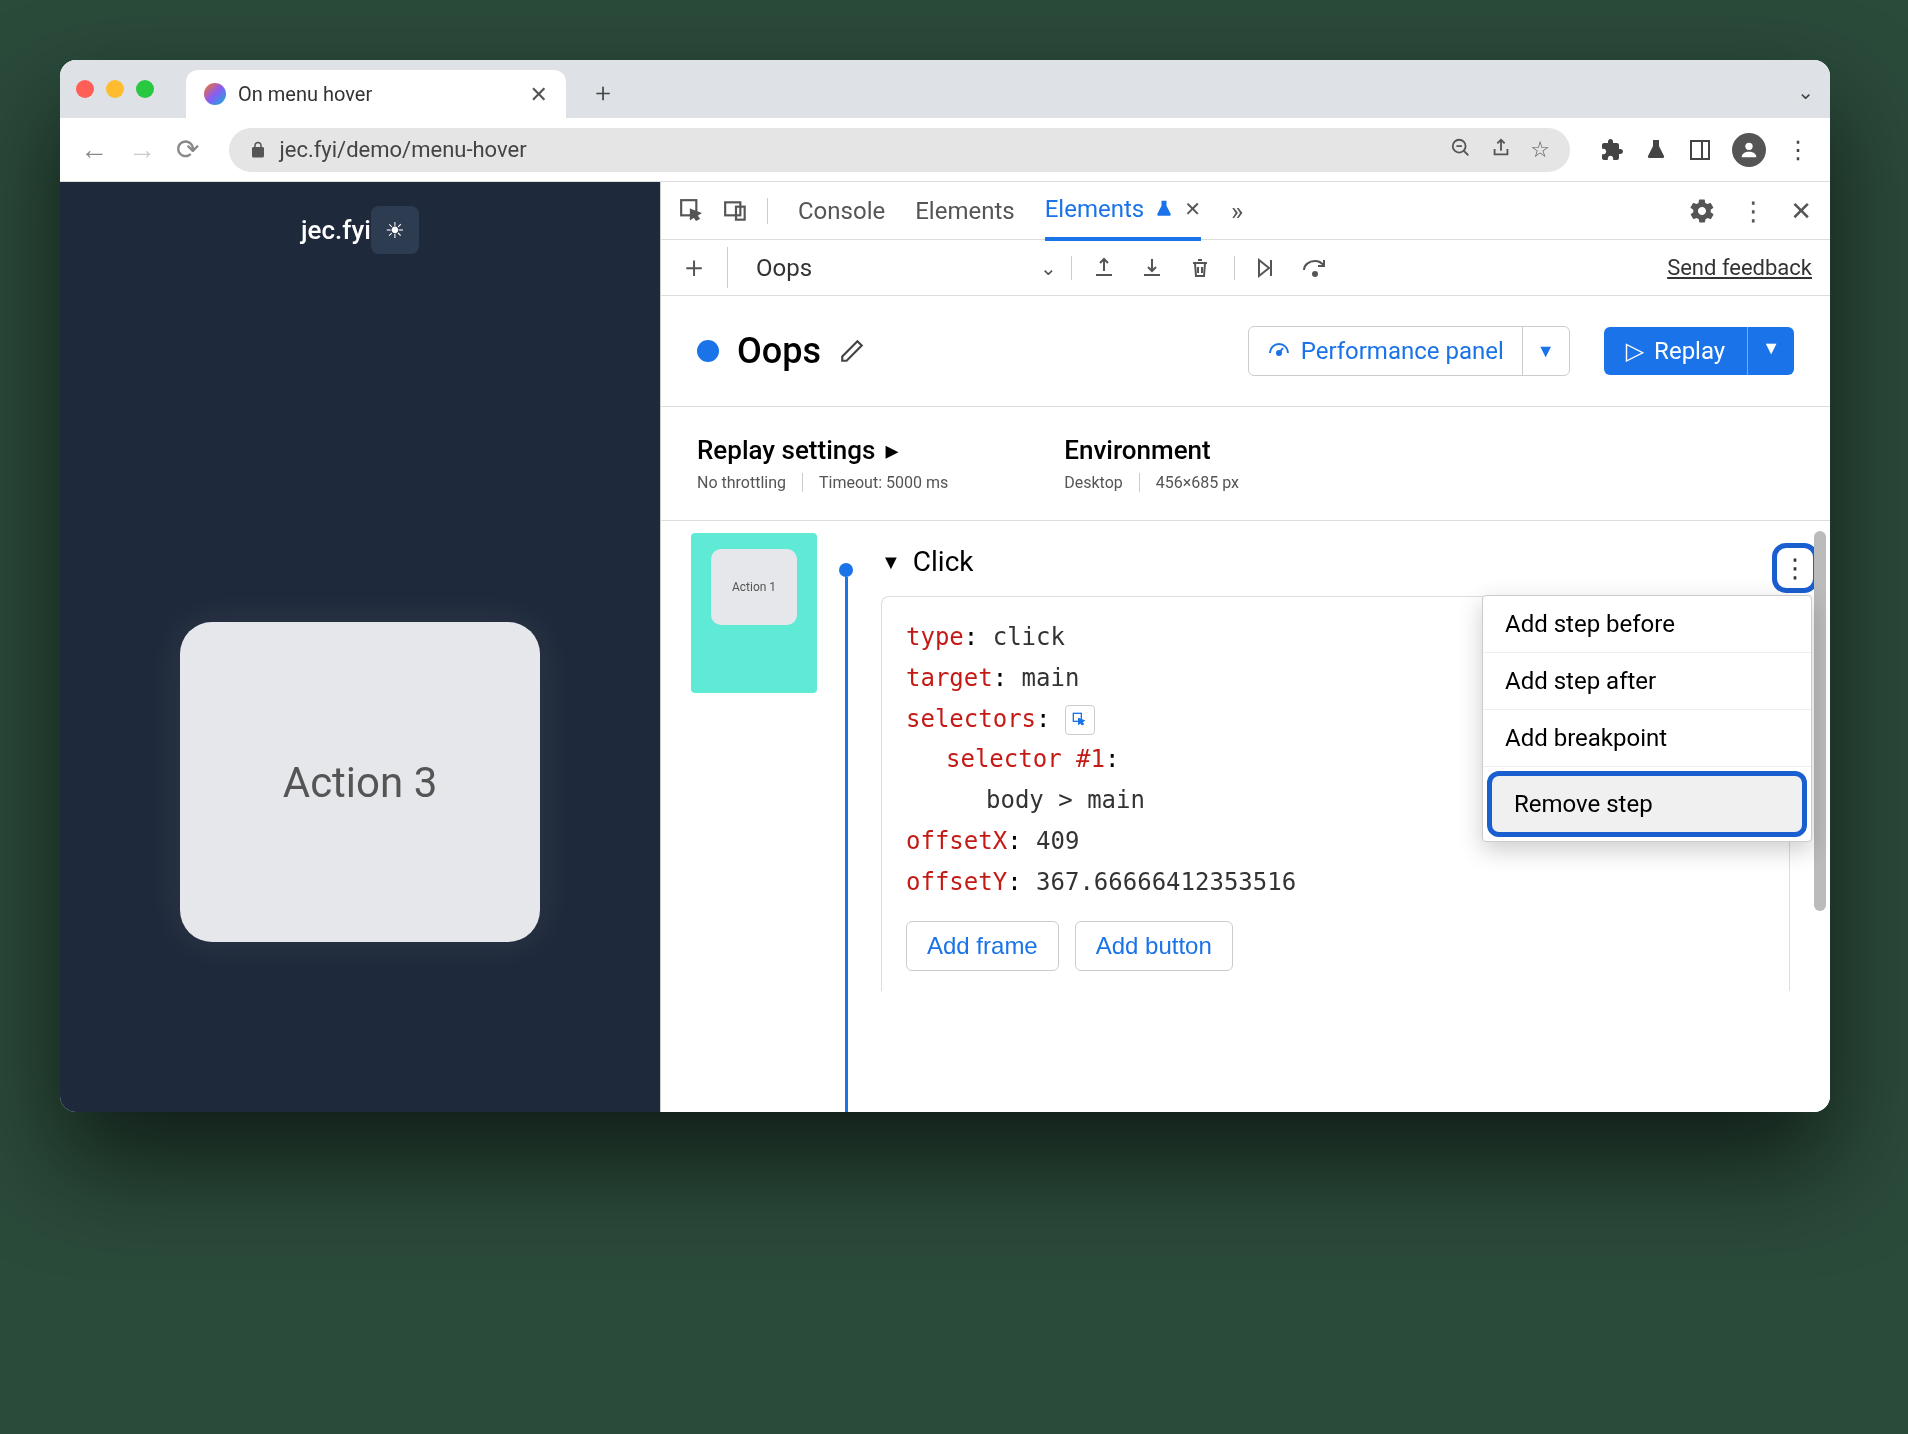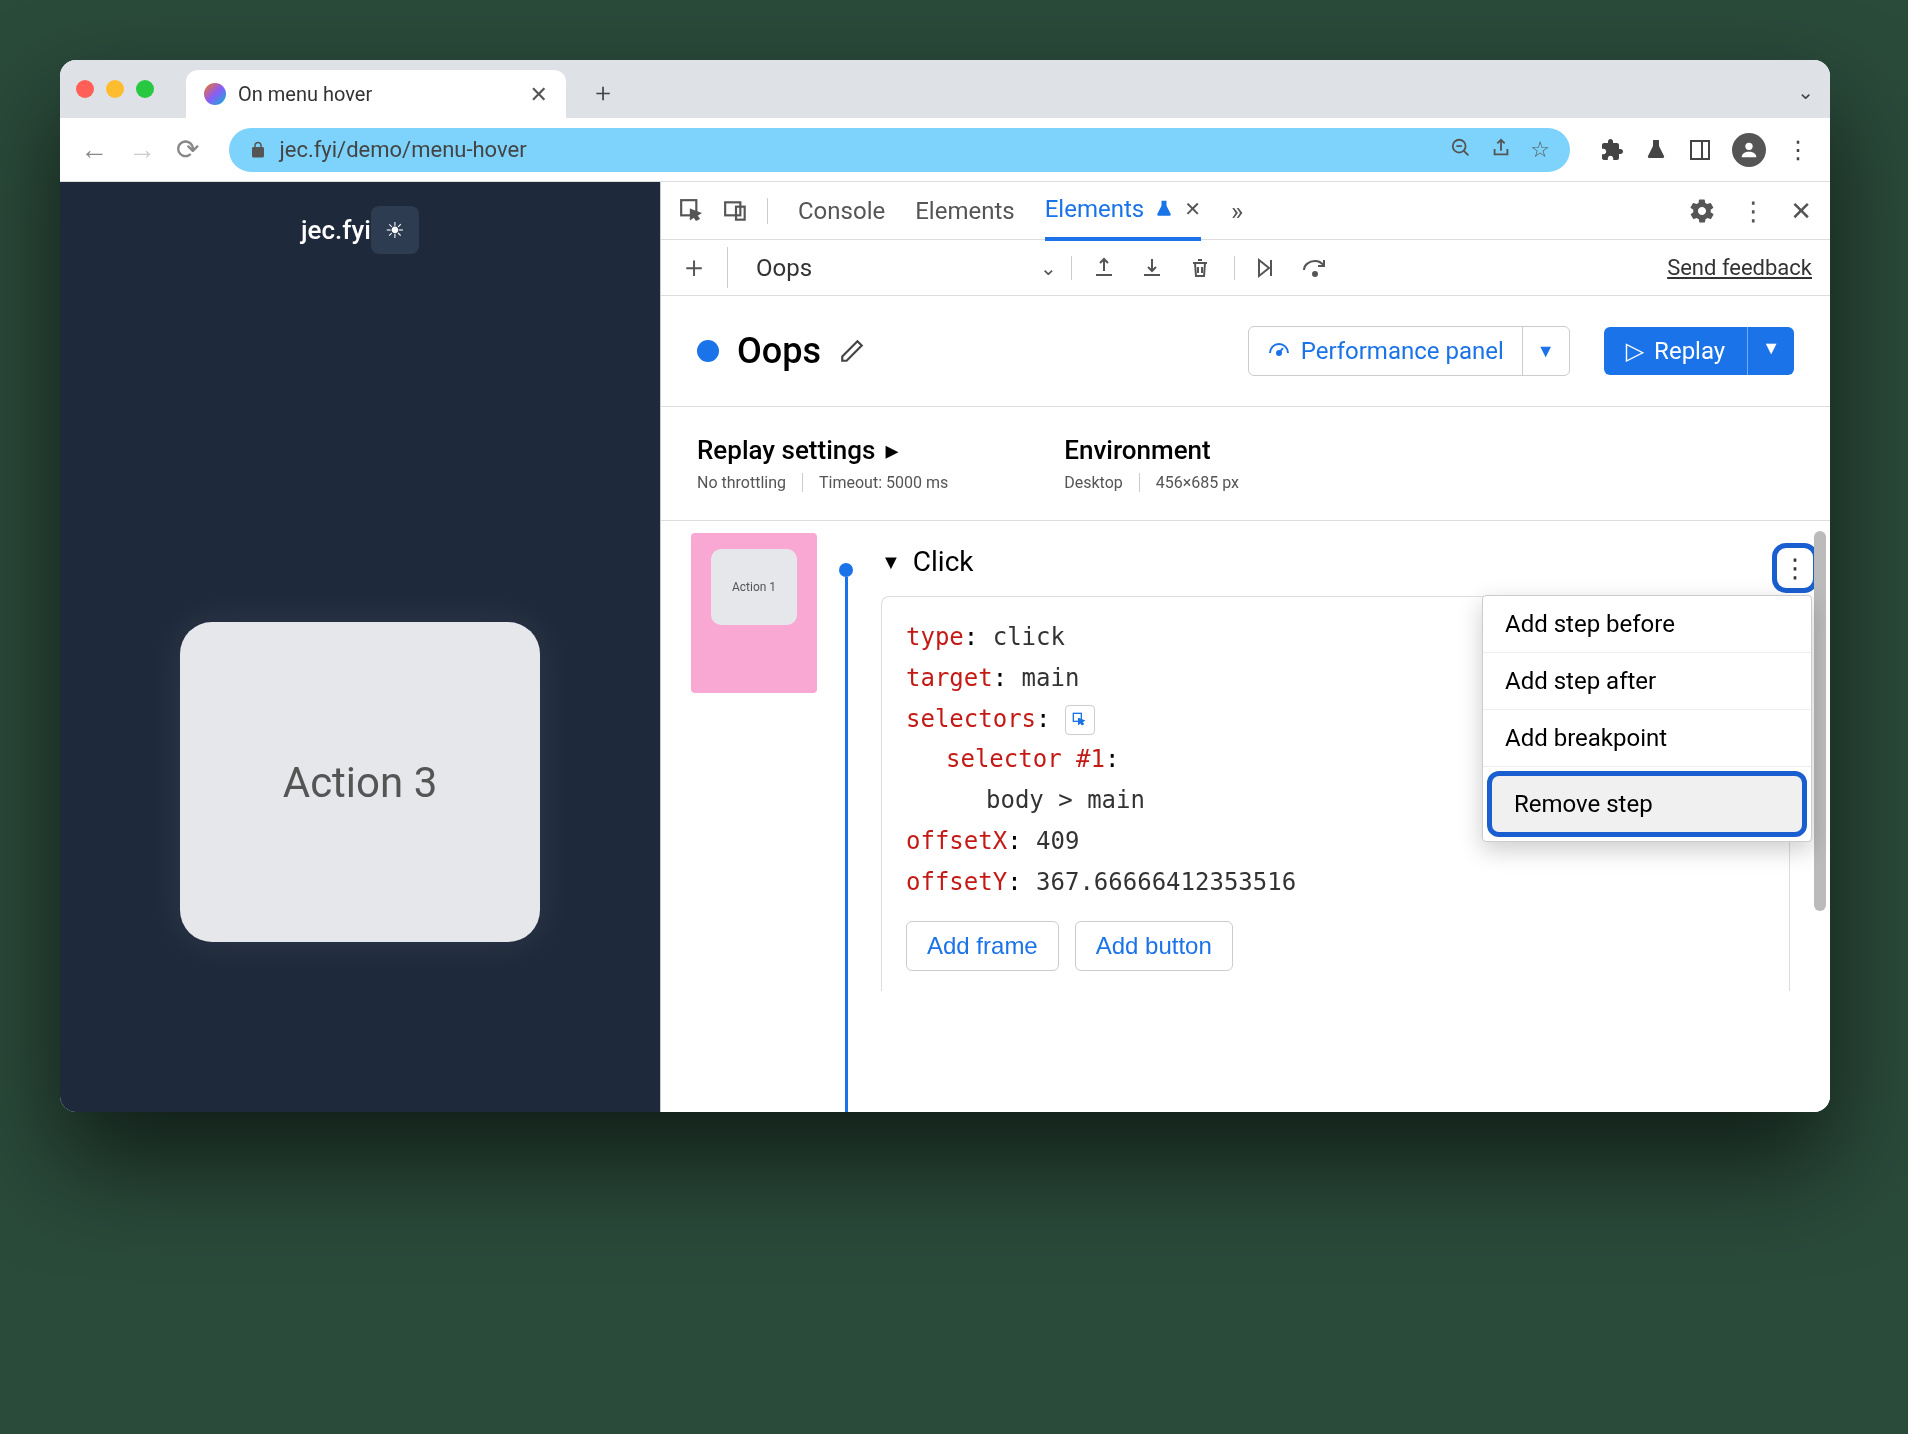--- a/index.html
+++ b/index.html
@@ -58,21 +58,21 @@
   border-bottom: 1px solid #ddd;
   display: flex;
   align-items: center;
   padding: 0 20px;
   gap: 20px;
 }
 .nav-arrow { font-size: 28px; color: #888; cursor: pointer; }
 .omnibox {
   flex: 1;
   height: 44px;
-  background: #7dd3fc;
+  background: #e5e5e5;
   border-radius: 22px;
   display: flex;
   align-items: center;
   padding: 0 20px;
   gap: 12px;
   margin: 0 10px;
 }
 .lock-icon { font-size: 18px; color: #555; }
 .url { font-size: 22px; color: #444; flex: 1; }
 .omni-icons { display: flex; gap: 18px; color: #555; font-size: 22px; }
@@ -196,21 +196,21 @@
 .steps-area {
   flex: 1;
   display: flex;
   padding: 12px 0 0 30px;
   overflow: hidden;
   position: relative;
 }
 .thumbnail-col { width: 140px; padding-top: 0; }
 .thumb {
   width: 126px; height: 160px;
-  background: #f9a8d4;
+  background: #5eead4;
   border-radius: 4px;
   display: flex;
   justify-content: center;
   padding-top: 16px;
 }
 .thumb-inner {
   width: 86px; height: 76px;
   background: #e5e7eb;
   border-radius: 10px;
   display: flex; align-items: center; justify-content: center;

